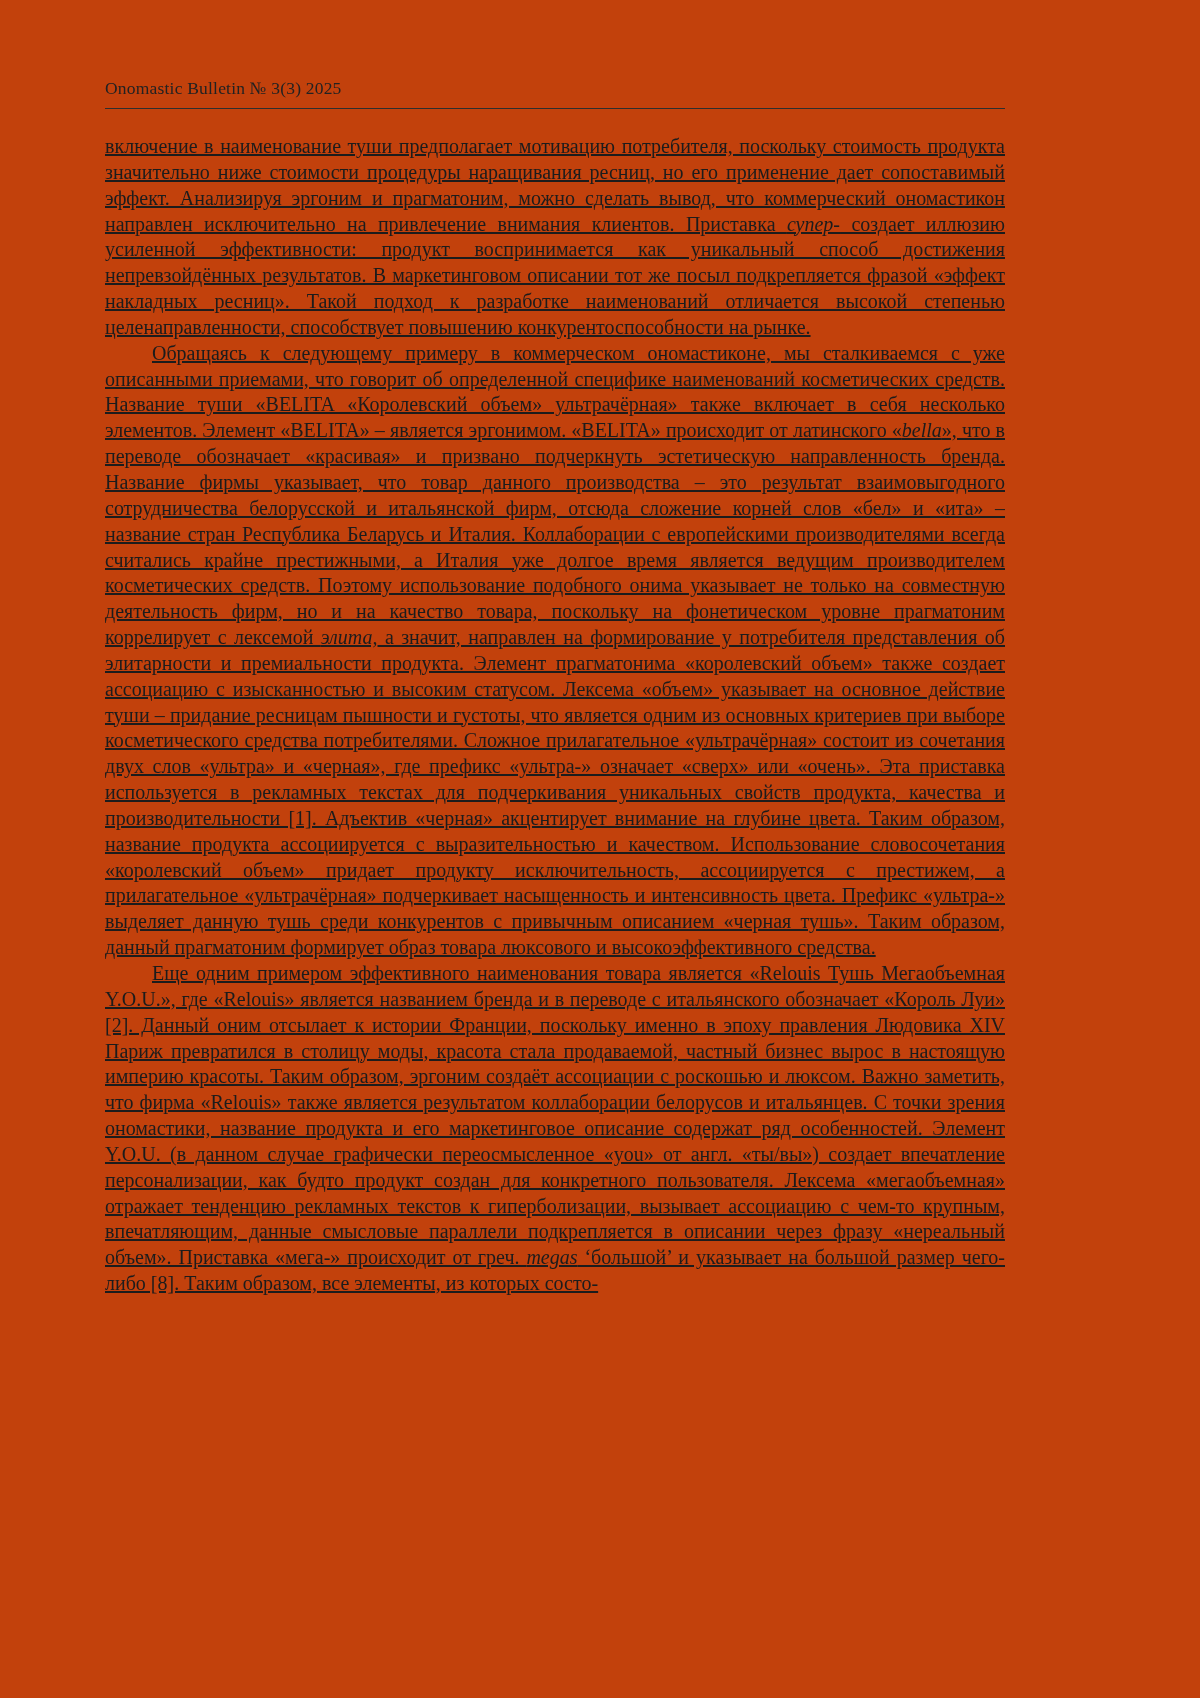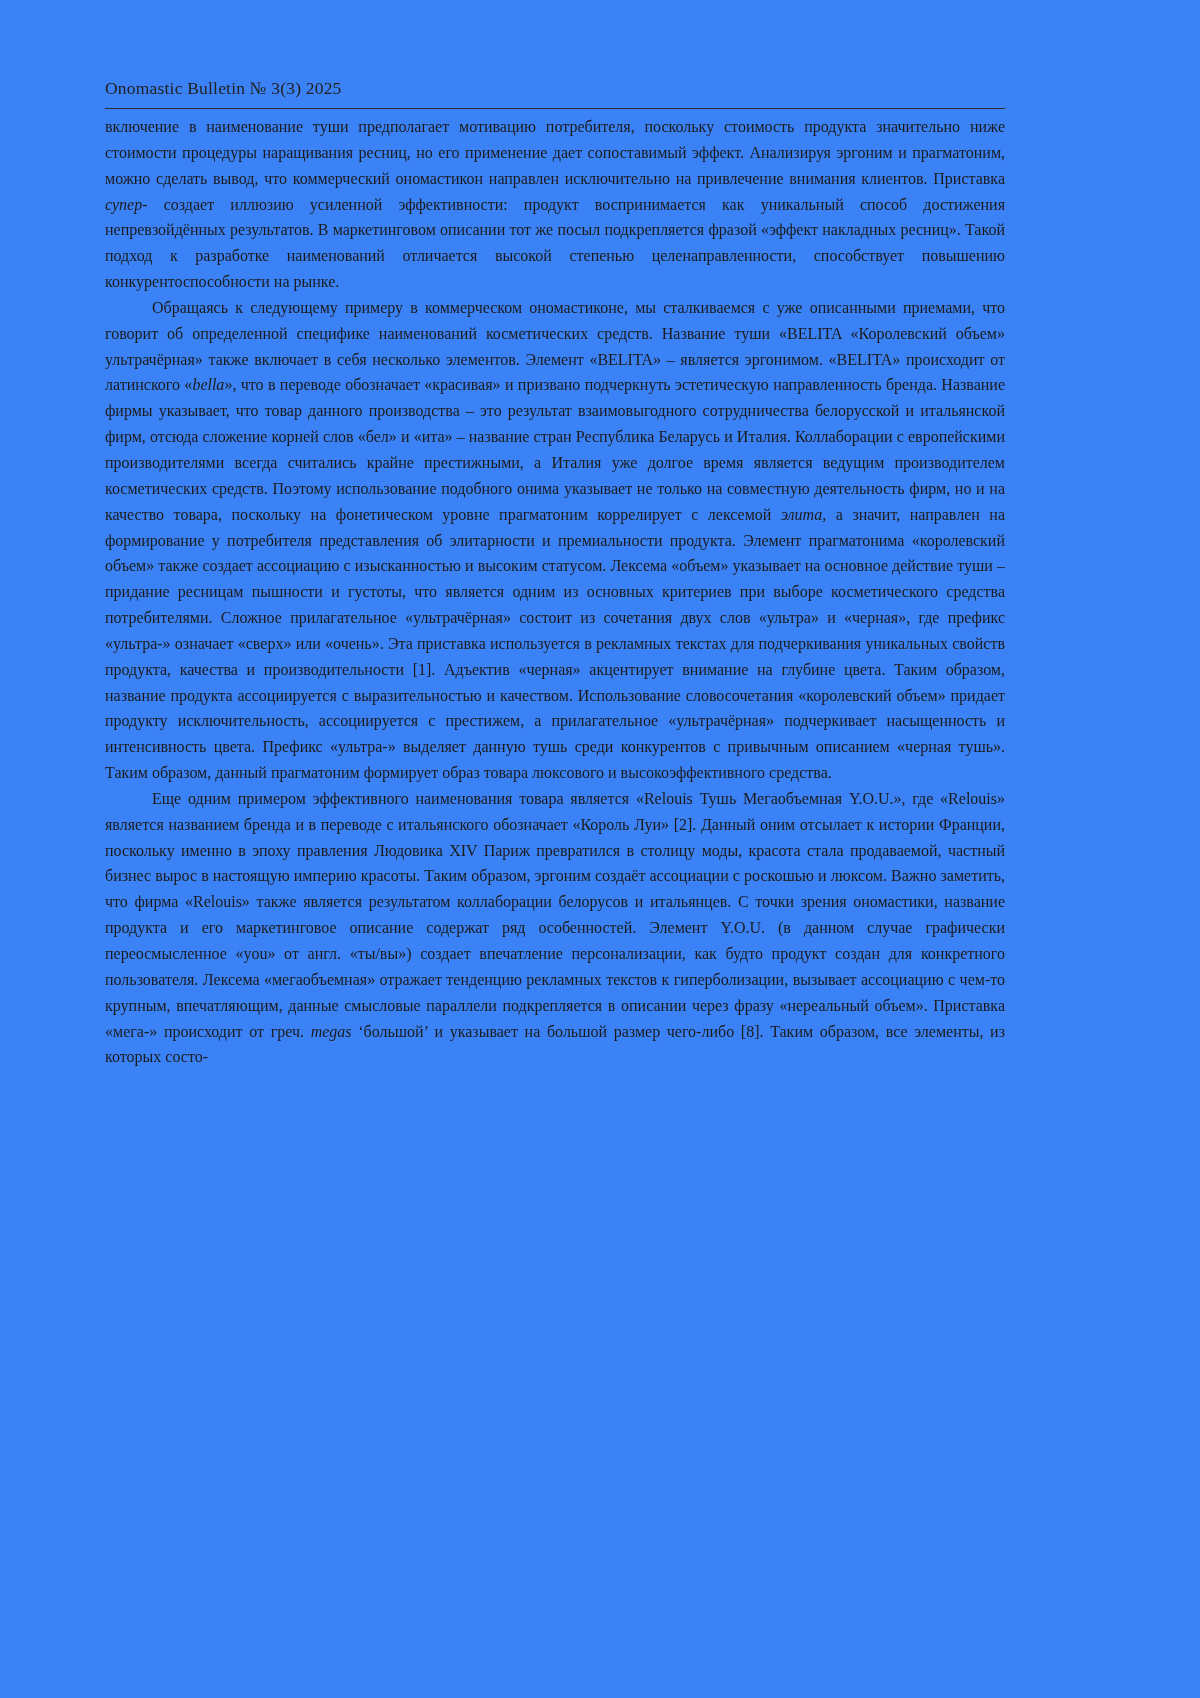--- a/index.html
+++ b/index.html
@@ -4,21 +4,21 @@
 <style>
   html, body {
     margin: 0;
     padding: 0;
     background: #ffffff;
   }
   .page {
     position: relative;
     width: 1200px;
     height: 1698px;
-    background: #3b82f6;
+    background: #c2410c;
     overflow: hidden;
     box-sizing: border-box;
     font-family: "Liberation Serif", "DejaVu Serif", serif;
     color: #1b1b1b;
   }
   .content {
     position: absolute;
     left: 105px;
     top: 0;
     width: 900px;
@@ -29,27 +29,28 @@
     letter-spacing: 0.2px;
     color: #222;
   }
   .header-rule {
     border: none;
     border-top: 1.6px solid #2e2e2e;
     margin: 9px 0 0 0;
     width: 100%;
   }
   .article-body {
-    margin-top: 5px;
+    margin-top: 25px;
     height: 1305px;
     overflow: hidden;
-    font-size: 16px;
+    font-size: 20px;
     line-height: 25.85px;
     text-align: justify;
     color: #1c1c1c;
+    text-decoration: underline;
   }
   .article-body p {
     margin: 0;
     padding: 0;
   }
   .article-body p.indent {
     text-indent: 47px;
   }
   .italic {
     font-style: italic;

